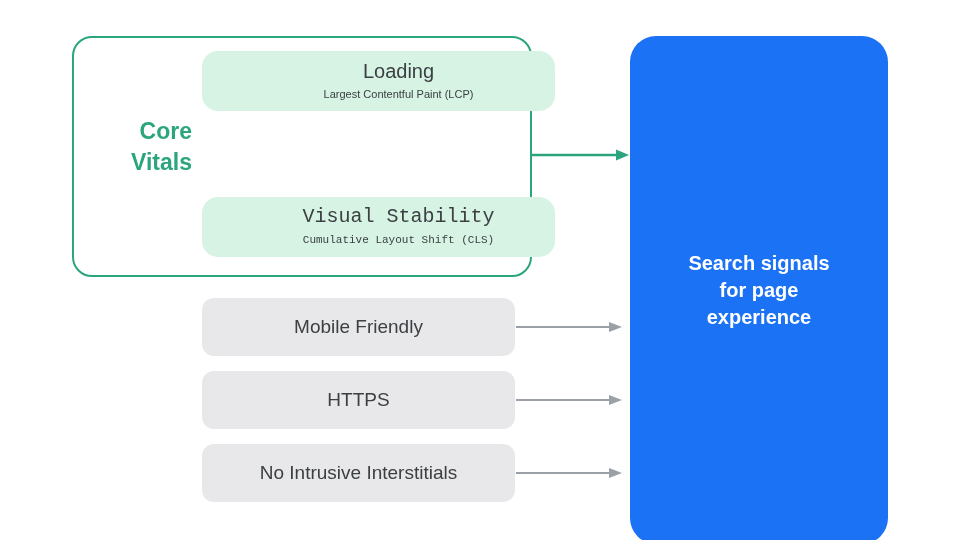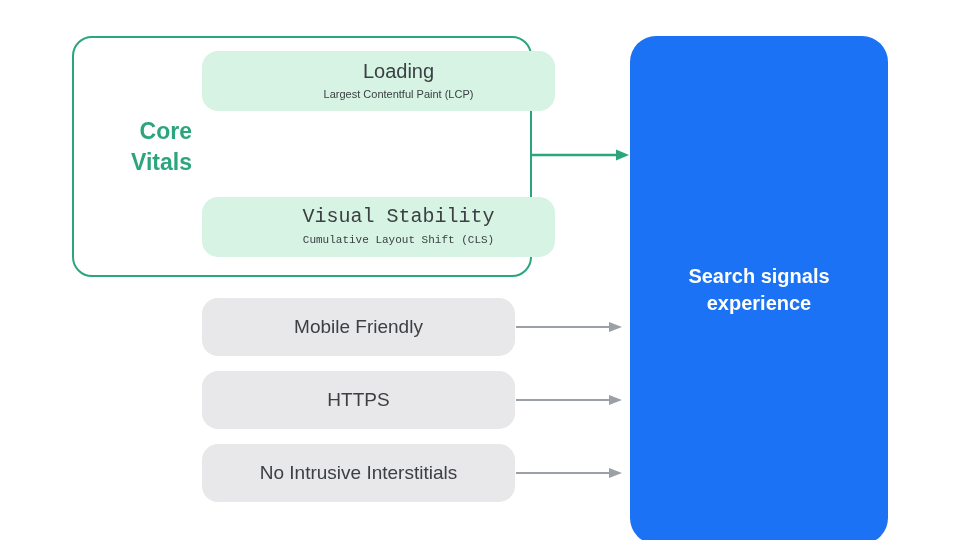--- a/index.html
+++ b/index.html
@@ -42,21 +42,21 @@
     left: 202px;
     width: 313px;
     border-radius: 16px;
     display: flex;
     flex-direction: column;
     align-items: center;
     justify-content: center;
     text-align: center;
   }
   .pill.green { background: var(--green-light); height: 60px; padding-left: 40px; }
-  .pill.gray  { background: var(--pill-gray);  height: 58px; }
+  .pill.gray  { background: var(--pill-gray);  height: 58px; border-radius: 12px; }
 
   .pill-title {
     color: var(--text-dark);
     font-size: 20px;
     font-weight: 500;
     line-height: 24px;
   }
   .pill-sub {
     color: var(--text-dark);
     font-size: 11px;
@@ -160,17 +160,18 @@
   </svg>
 
   <svg class="arrow arrow-interstitials" width="106" height="14">
     <line class="arrow-line-gray" x1="0" y1="7" x2="94" y2="7"></line>
     <polygon class="arrow-head-gray" points="93,2 106,7 93,12"></polygon>
   </svg>
 
   <div class="result-box">
     <div class="result-text">
       <span>Search signals</span>
+      <span>for page</span>
       <span>experience</span>
     </div>
   </div>
 
 </div>
 
 </body></html>

